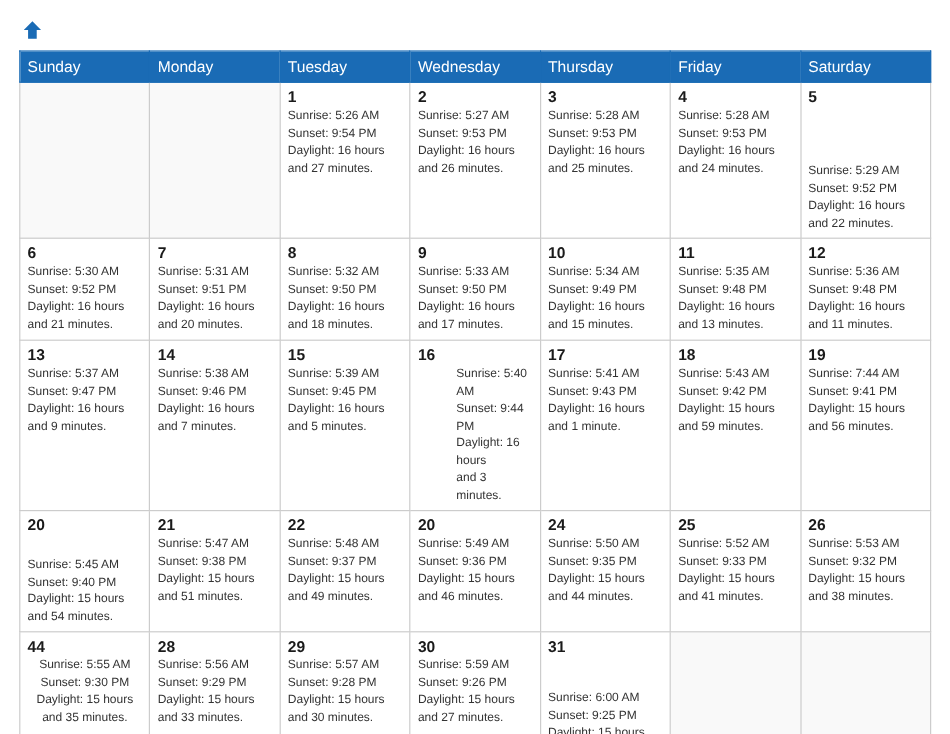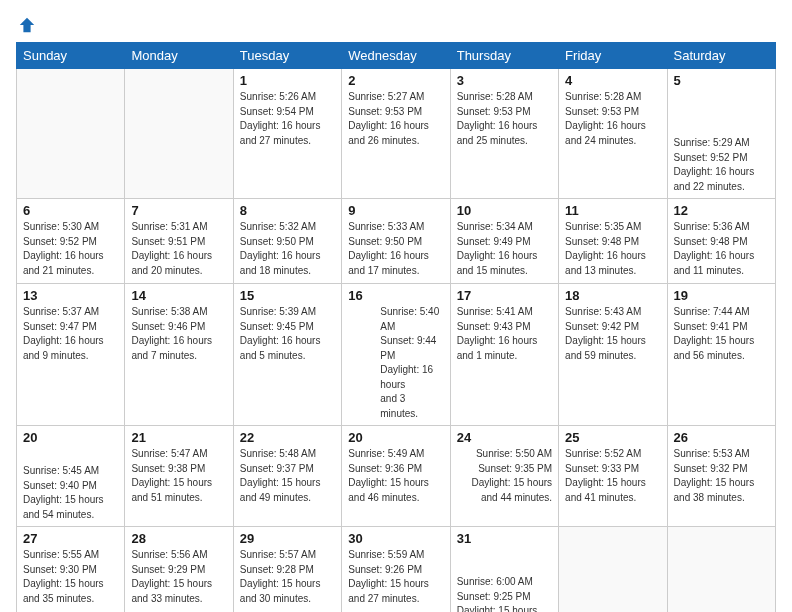--- a/index.html
+++ b/index.html
@@ -285,21 +285,21 @@
         </td>
         <td>
           <span class="day-number">20</span>
           <div class="day-info" style="white-space: pre-line;">Sunrise: 5:49 AM
 Sunset: 9:36 PM
 Daylight: 15 hours
 and 46 minutes.</div>
         </td>
         <td>
           <span class="day-number">24</span>
-          <div class="day-info" style="white-space: pre-line; text-align: right;">Sunrise: 5:50 AM
+          <div class="day-info" style="white-space: pre-line;">Sunrise: 5:50 AM
 Sunset: 9:35 PM
 Daylight: 15 hours
 and 44 minutes.</div>
         </td>
         <td>
           <span class="day-number">25</span>
           <div class="day-info" style="white-space: pre-line;">Sunrise: 5:52 AM
 Sunset: 9:33 PM
 Daylight: 15 hours
 and 41 minutes.</div>
@@ -307,22 +307,22 @@
         <td>
           <span class="day-number">26</span>
           <div class="day-info" style="white-space: pre-line;">Sunrise: 5:53 AM
 Sunset: 9:32 PM
 Daylight: 15 hours
 and 38 minutes.</div>
         </td>
       </tr>
       <tr>
         <td>
-          <span class="day-number">27</span>
-          <div class="day-info" style="white-space: pre-line;">Sunrise: 5:55 AM
+          <span class="day-number">44</span>
+          <div class="day-info" style="white-space: pre-line; text-align: center;">Sunrise: 5:55 AM
 Sunset: 9:30 PM
 Daylight: 15 hours
 and 35 minutes.</div>
         </td>
         <td>
           <span class="day-number">28</span>
           <div class="day-info" style="white-space: pre-line;">Sunrise: 5:56 AM
 Sunset: 9:29 PM
 Daylight: 15 hours
 and 33 minutes.</div>

